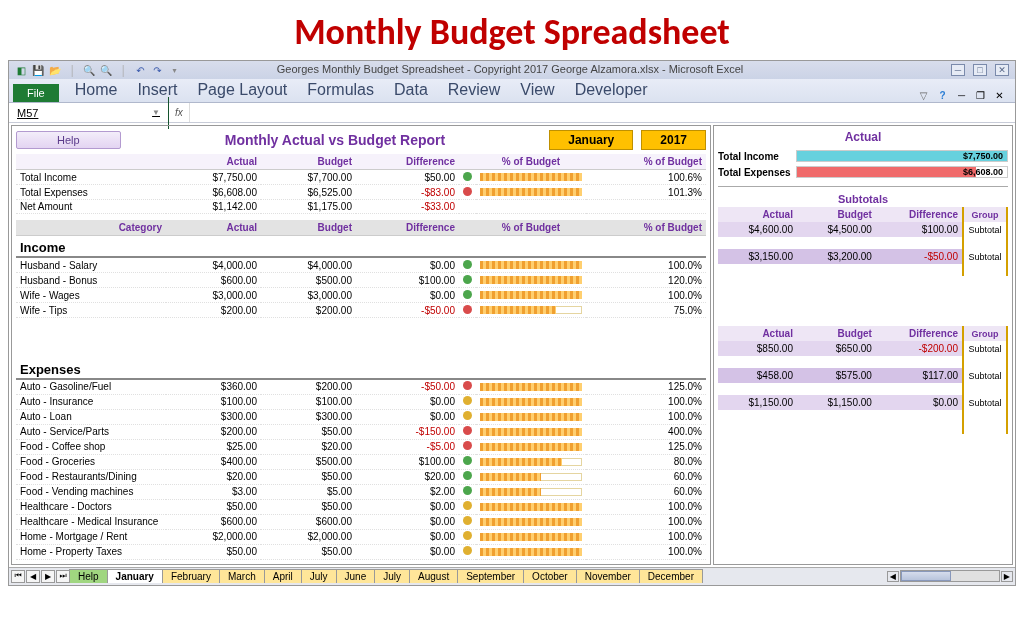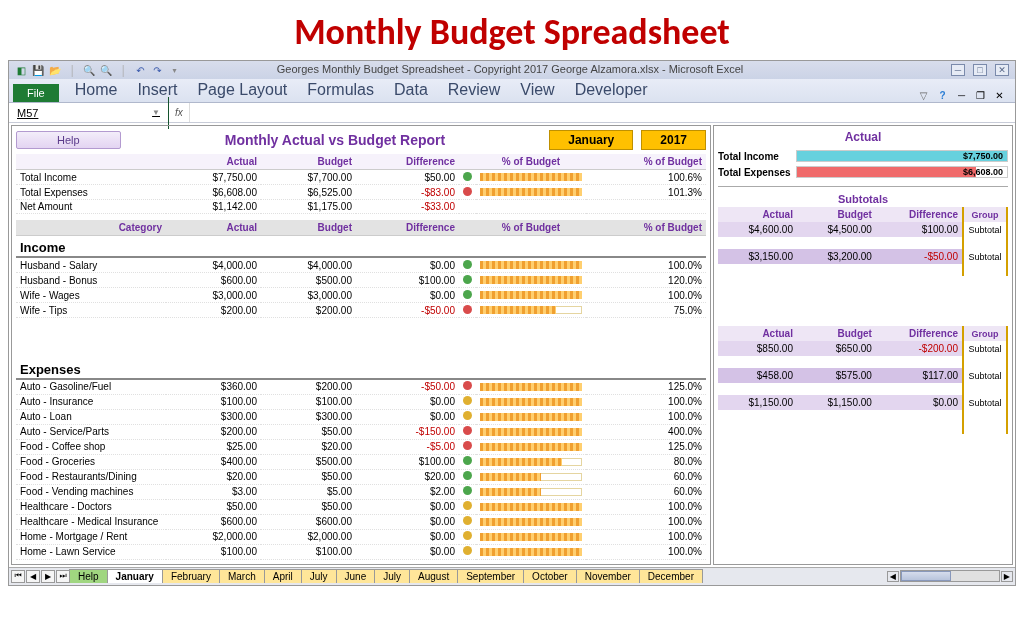--- a/index.html
+++ b/index.html
@@ -425,23 +425,23 @@
     <td style="text-align:center"><span class="dot y"></span></td>
     <td>
                 <div class="bar-cell">
                   <div class="bar-bg"></div>
                   <div class="bar-fill" style="width:100%"></div>
                 </div>
               </td>
     <td>100.0%</td>
   </tr>
             <tr>
-    <td class="l">Home - Lawn Service</td>
-    <td>$100.00</td>
-    <td>$100.00</td>
+    <td class="l">Home - Property Taxes</td>
+    <td>$50.00</td>
+    <td>$50.00</td>
     <td class="">$0.00</td>
     <td style="text-align:center"><span class="dot y"></span></td>
     <td>
                 <div class="bar-cell">
                   <div class="bar-bg"></div>
                   <div class="bar-fill" style="width:100%"></div>
                 </div>
               </td>
     <td>100.0%</td>
   </tr>

